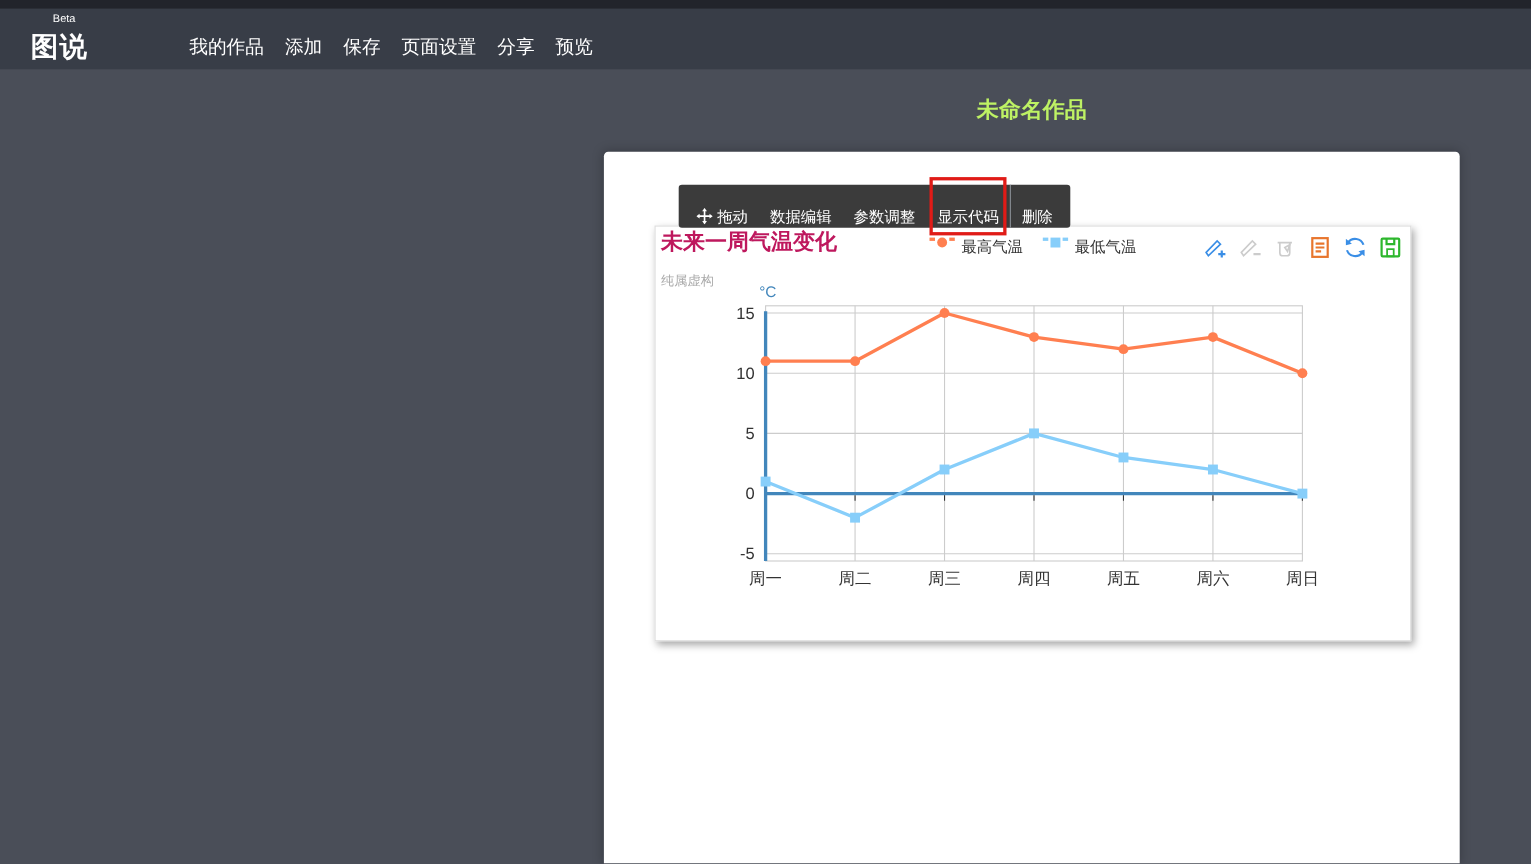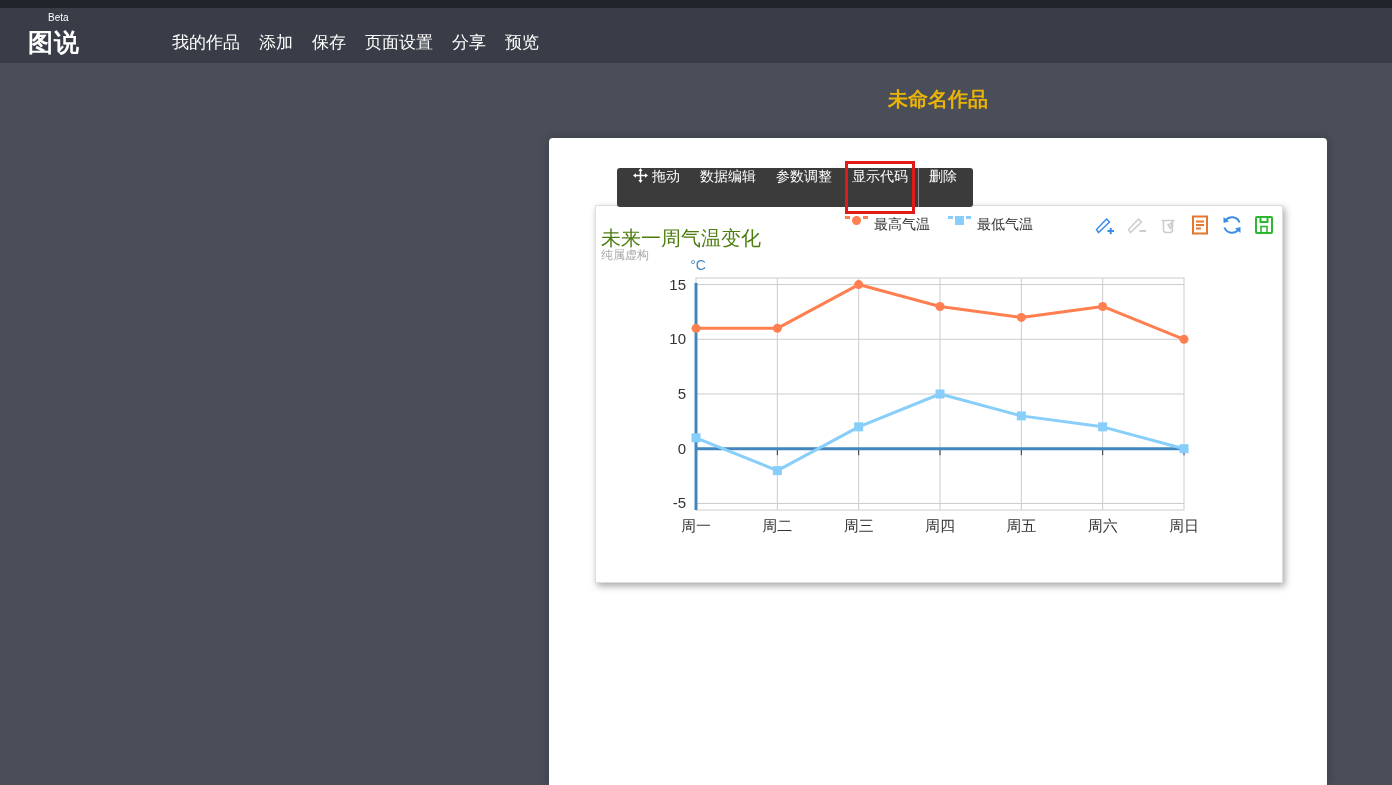--- a/index.html
+++ b/index.html
@@ -12,38 +12,38 @@
   
   .top-strip { position:absolute; left:0; top:0; width:1392px; height:8px; background:#22242b; }
   .navbar { position:absolute; left:0; top:8px; width:1392px; height:55px; background:#383d47; }
   .logo-wrap { position:absolute; left:10px; top:0; height:55px; }
   .logo { position:absolute; left:18px; top:18px; color:#ffffff; font-size:25px; font-weight:bold; letter-spacing:1px; white-space:nowrap; }
   .beta { position:absolute; left:38px; top:4px; color:#ffffff; font-size:10px; font-weight:normal; }
   .nav-menu { position:absolute; left:172px; top:0; height:68px; display:flex; align-items:center; gap:19px; }
   .nav-item { color:#ffffff; font-size:17px; white-space:nowrap; cursor:pointer; }
   
   .page-title { position:absolute; left:549px; top:86px; width:778px; text-align:center;
-    color:#eab308; font-size:20px; font-weight:bold; }
+    color:#bef264; font-size:20px; font-weight:bold; }
   
   .card { position:absolute; left:549px; top:138px; width:778px; height:647px;
     background:#ffffff; border-radius:4px 4px 0 0; box-shadow:0 0 10px rgba(0,0,0,0.25); }
   
   .wtoolbar { position:absolute; left:617px; top:168px; height:39px; background:#3b3b3b;
     border-radius:3px; display:flex; align-items:center; padding:0 6px; z-index:20; }
-  .tb-item { display:flex; align-items:flex-start; color:#ffffff; font-size:14px;
+  .tb-item { display:flex; align-items:flex-end; color:#ffffff; font-size:14px;
     padding:0 10px; height:39px; cursor:pointer; white-space:nowrap; }
   .tb-item .mv { margin-right:4px; }
   .tb-sep { width:1px; height:39px; background:#8a8f96; }
   
   .red-box { position:absolute; left:845px; top:161px; width:70px; height:53px;
     border:3px solid #e01b17; z-index:50; }
   
   .widget { position:absolute; left:595px; top:205px; width:688px; height:378px;
     background:#ffffff; border:1px solid #dddddd; box-shadow:2px 3px 7px rgba(0,0,0,0.35); z-index:10; }
-  .chart-title { position:absolute; left:5px; top:19px; font-size:20px; font-weight:normal; color:#4d7c0f; white-space:nowrap; }
+  .chart-title { position:absolute; left:5px; top:0; font-size:20px; font-weight:bold; color:#be185d; white-space:nowrap; }
   .chart-subtitle { position:absolute; left:5px; top:41px; font-size:12px; color:#aaaaaa; white-space:nowrap; }
   .legend { position:absolute; top:10px; left:50%; transform:translateX(-50%);
     display:flex; align-items:center; gap:18px; z-index:5; }
   .legend-item { display:flex; align-items:flex-start; cursor:pointer; }
   .legend-item .dash { width:5px; height:3px; display:inline-block; }
   .legend-item .sym { width:9px; height:9px; display:inline-block; margin:0 2px; }
   .legend-label { font-size:14px; color:#333333; margin-left:6px; white-space:nowrap; }
   .toolbox { position:absolute; right:7px; top:8px; display:flex; align-items:center; gap:10px; z-index:5; }
   .tbx { width:22px; height:22px; cursor:pointer; }
   .tbx svg { width:22px; height:22px; display:block; }

